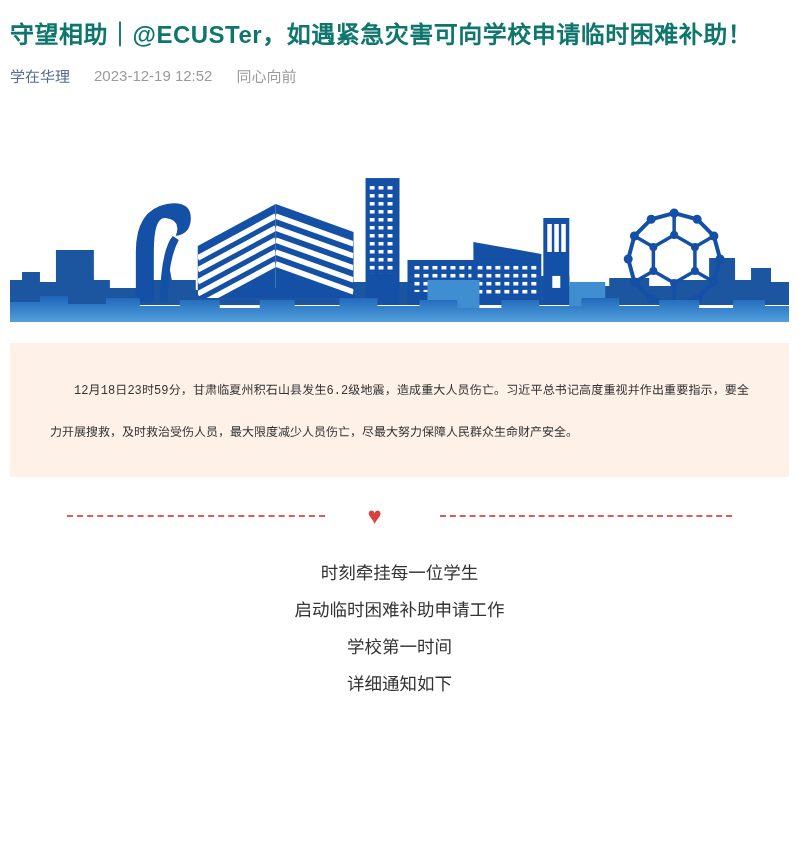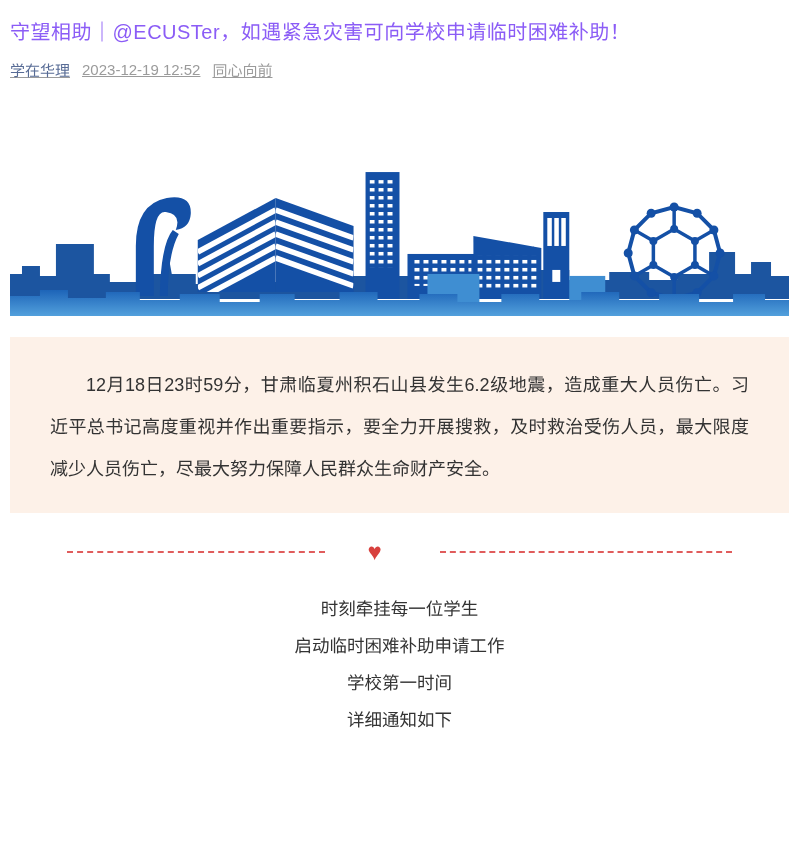--- a/index.html
+++ b/index.html
@@ -8,35 +8,34 @@
     width: 799px;
     margin: 0 auto;
     font-family: "Liberation Sans", "DejaVu Sans", sans-serif;
     color: #333;
   }
   .page { padding: 0 10px; }
 
   
   .article-title {
     margin-top: 18px;
-    font-size: 20px;
-    font-weight: 400;
+    font-size: 24px;
+    font-weight: 700;
     line-height: 1.4;
-    color: #8b5cf6;
+    color: #0f766e;
     letter-spacing: 0.5px;
     white-space: nowrap;
   }
   .byline {
     margin-top: 13px;
     display: flex;
     align-items: center;
-    gap: 12px;
+    gap: 24px;
     font-size: 15px;
     color: #9b9b9b;
-    text-decoration: underline;
   }
   .byline .account {
     color: #576b95;
     cursor: pointer;
   }
 
   
   .banner {
     margin-top: 44px;
     width: 779px;
@@ -45,25 +44,26 @@
   }
   .banner svg { display: block; width: 100%; height: 100%; }
 
   
   .notice-box {
     margin-top: 18px;
     background: #fdf1e8;
     padding: 27px 40px 23px 40px;
   }
   .notice-box p {
-    font-size: 18px;
+    font-size: 12px;
     line-height: 42px;
     color: #333;
     text-indent: 2em;
     text-align: justify;
+    font-family: Liberation Mono, monospace;
   }
 
   
   .divider {
     margin-top: 26px;
     height: 26px;
     display: flex;
     align-items: center;
     justify-content: center;
   }

